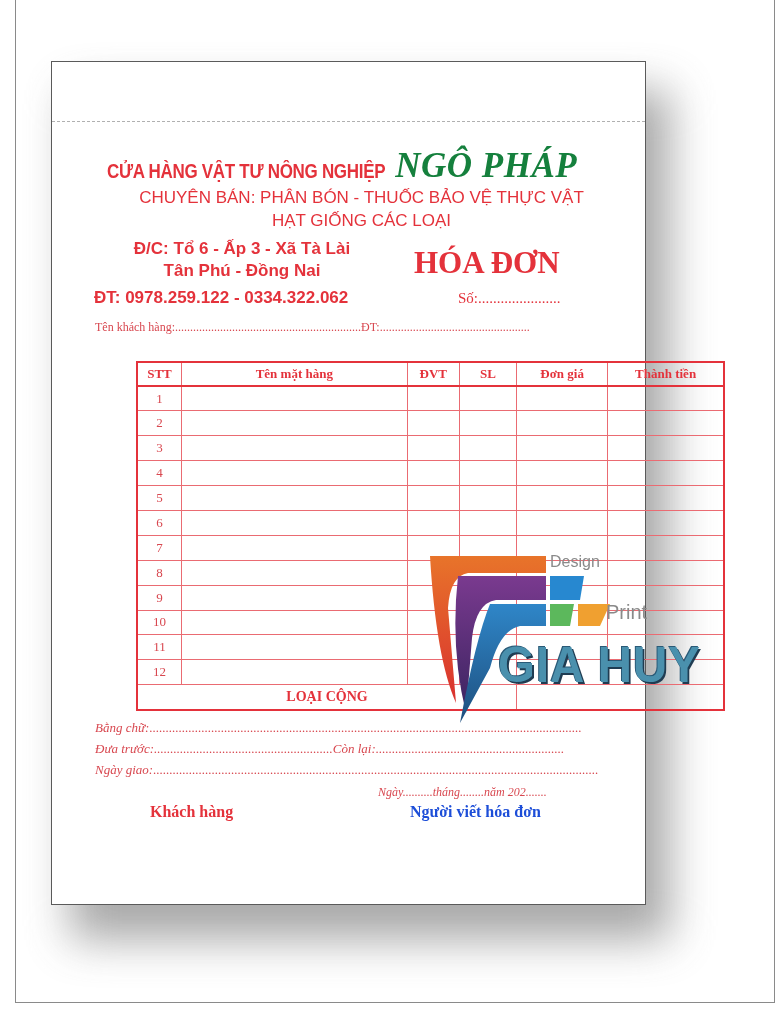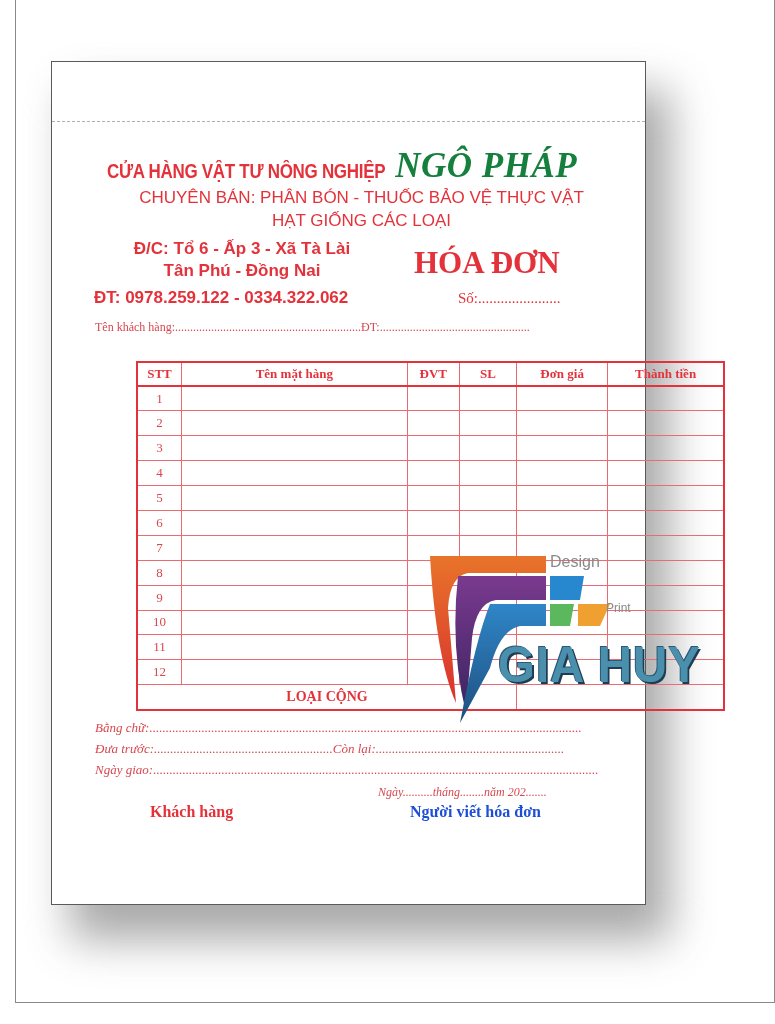--- a/index.html
+++ b/index.html
@@ -81,21 +81,21 @@
   .ft1 { top: 658px; }
   .ft2 { top: 679px; }
   .ft3 { top: 700px; }
   .date-line { left: 326px; top: 723px; font-style: italic; font-size: 12px; color: #d8474f; }
   .sign-customer { left: 98px; top: 741px; font-weight: bold; font-size: 16px; color: #e4323b; }
   .sign-writer { left: 358px; top: 741px; font-weight: bold; font-size: 16px; color: #1d4ed8; }
 
   
   .watermark { position: absolute; left: 428px; top: 548px; width: 300px; height: 175px; }
   .wm-design { position: absolute; left: 122px; top: 5px; font-family: "Liberation Sans", sans-serif; font-size: 16px; color: #8a8a8a; }
-  .wm-print { position: absolute; left: 178px; top: 53px; font-family: "Liberation Sans", sans-serif; font-size: 12px; color: #8a8a8a; }
+  .wm-print { position: absolute; left: 178px; top: 53px; font-family: "Liberation Sans", sans-serif; font-size: 20px; color: #8a8a8a; }
   .wm-text {
     position: absolute; left: 70px; top: 88px; font-family: "Liberation Sans", sans-serif;
     font-weight: bold; font-size: 50px; color: #4a90ad; letter-spacing: 1px;
     text-shadow: 2px 2px 0 #1f3c52, -1px -1px 0 #2a5a77; transform: scaleX(0.95); transform-origin: left;
   }
 </style>
 </head>
 <body>
 
 <div class="outer-frame"></div>

